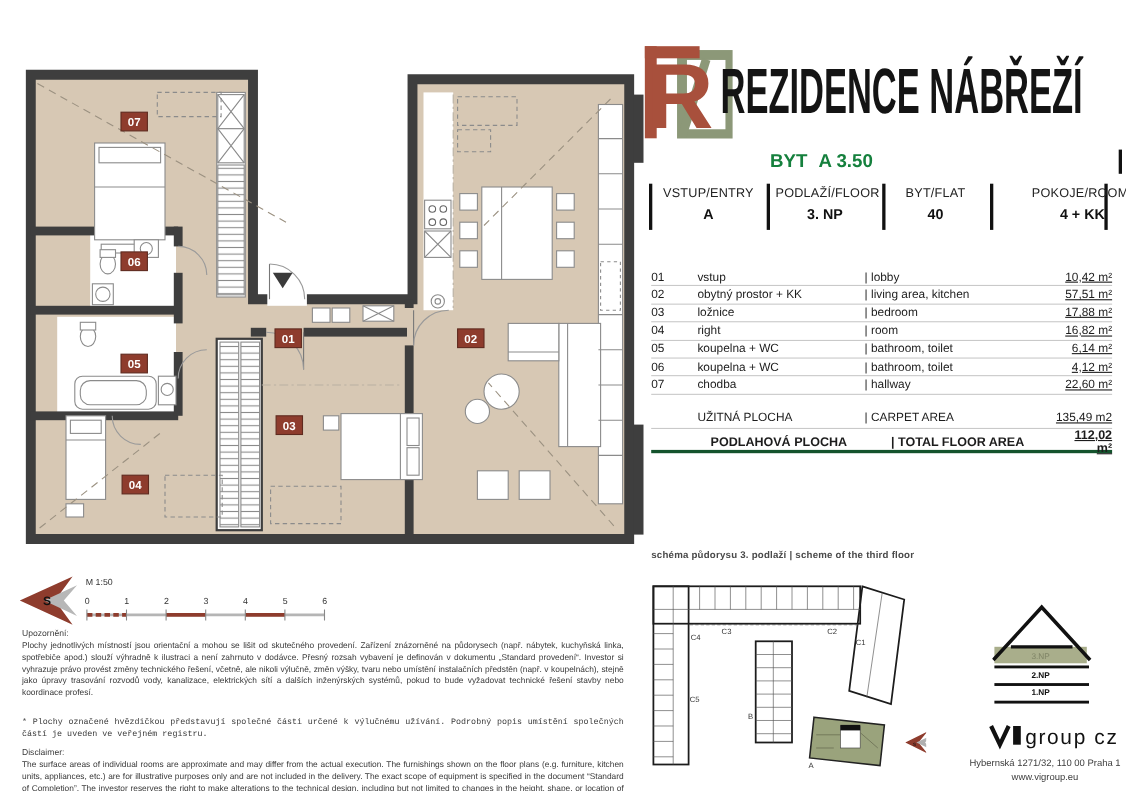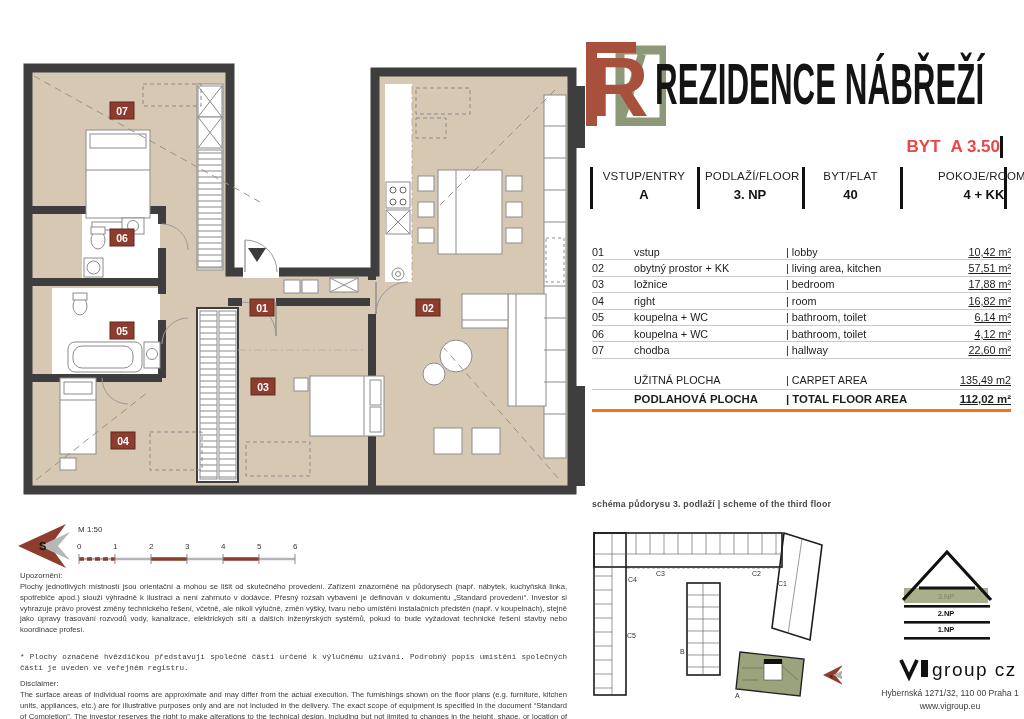--- a/index.html
+++ b/index.html
@@ -11,41 +11,41 @@
   .abs{position:absolute;}
 
   
   .title{
     left:655px;top:50px;
     font-size:57px;font-weight:600;color:#141414;
     letter-spacing:0px;white-space:nowrap;
     transform:scale(0.55,1.02);transform-origin:0 0;
   }
   .byt-line{
-    left:700px;top:136px;width:300px;text-align:right;
-    font-size:17px;font-weight:700;color:#ef4444;
-    padding-right:0;border-right:3px solid #111;line-height:22px;
+    left:700px;top:136px;width:300px;
+    font-size:17px;font-weight:700;color:#15803d;
+    padding-right:17px;border-right:3px solid #111;line-height:22px;
   }
   .byt-line .gap{display:inline-block;width:10px;}
   .vbar{width:3px;background:#111;top:167px;height:42px;}
   .info-cell{top:170px;text-align:center;}
   .info-label{font-size:11.5px;color:#222;letter-spacing:0.2px;}
   .info-value{font-size:13px;font-weight:700;margin-top:5px;color:#111;}
 
   
   .rtable{left:592px;top:244px;width:419px;font-size:10.8px;color:#1c1c1c;}
   .rrow{
     display:grid;grid-template-columns:42px 152px 148px 1fr;
     align-items:center;height:15.4px;border-bottom:1px solid #c9c9c9;
   }
   .rrow .area{text-align:right;text-decoration:underline;}
   .rrow .en{color:#1c1c1c;}
   .rgap{height:13px;}
   .rrow.total{height:17px;}
-  .rrow.grand{height:19px;font-weight:700;font-size:11.4px;border-bottom:3px solid #f97316;}
+  .rrow.grand{height:19px;font-weight:700;font-size:11.4px;border-bottom:3px solid #14532d;gap:12px;}
 
   
   .schema-caption{left:592px;top:499px;font-size:8.8px;color:#4a4a4a;letter-spacing:0.2px;font-weight:bold;}
   .addr{left:870px;width:160px;text-align:center;font-size:8.6px;color:#3d3d3d;}
 
   
   .notes{left:20px;top:571px;width:547px;color:#3a3a3a;}
   .note-title{font-size:7.8px;margin:0 0 2px 0;}
   .note-p{font-size:7.6px;line-height:1.42;text-align:justify;margin:0 0 5px 0;}
   .note-star{font-size:7.6px;line-height:1.42;text-align:justify;margin:16px 0 6px 0;font-family:Liberation Mono, monospace;}

